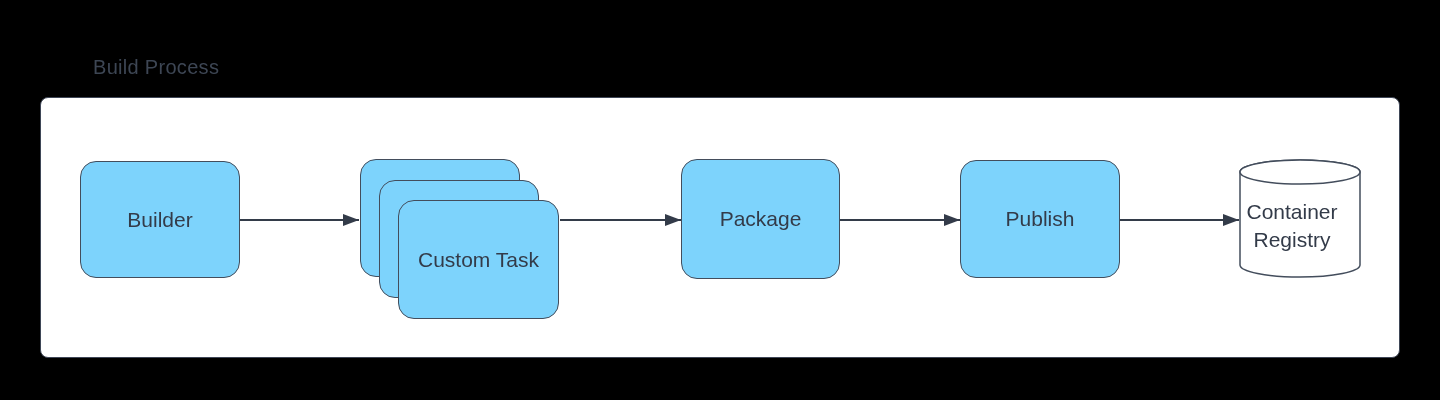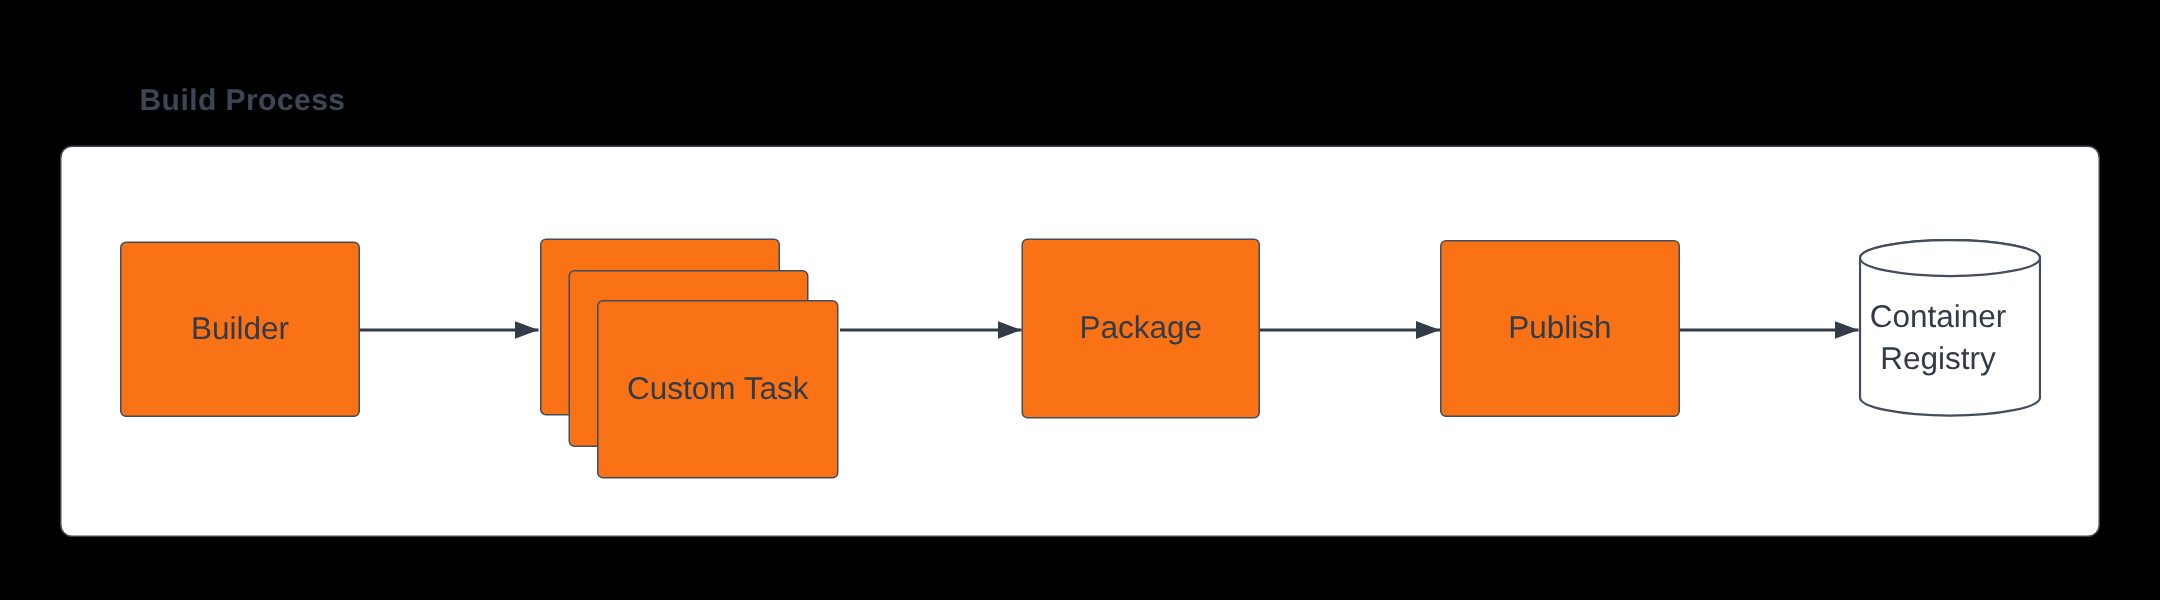--- a/index.html
+++ b/index.html
@@ -13,21 +13,21 @@
     width: 1440px;
     height: 400px;
     background: #000000;
     font-family: "Liberation Sans", sans-serif;
   }
   .diagram-title {
     position: absolute;
     left: 93px;
     top: 56px;
     font-size: 20px;
-    font-weight: 700;
+    font-weight: 400;
     letter-spacing: 0.3px;
     color: #3d4654;
     white-space: nowrap;
   }
   .canvas-panel {
     position: absolute;
     left: 40px;
     top: 97px;
     width: 1358px;
     height: 259px;
@@ -40,23 +40,23 @@
     position: absolute;
     left: 0;
     top: 0;
     width: 1440px;
     height: 400px;
     z-index: 2;
   }
   .node {
     position: absolute;
     box-sizing: border-box;
-    background: #f97316;
+    background: #7dd3fc;
     border: 1.5px solid #434d5c;
-    border-radius: 4px;
+    border-radius: 16px;
     display: flex;
     align-items: center;
     justify-content: center;
     font-size: 21px;
     color: #333b49;
     text-align: center;
     white-space: nowrap;
   }
   .node-builder   { left: 80px;  top: 161px; width: 160px; height: 117px; z-index: 3; }
   .node-ct-back   { left: 360px; top: 159px; width: 160px; height: 118px; z-index: 3; }

